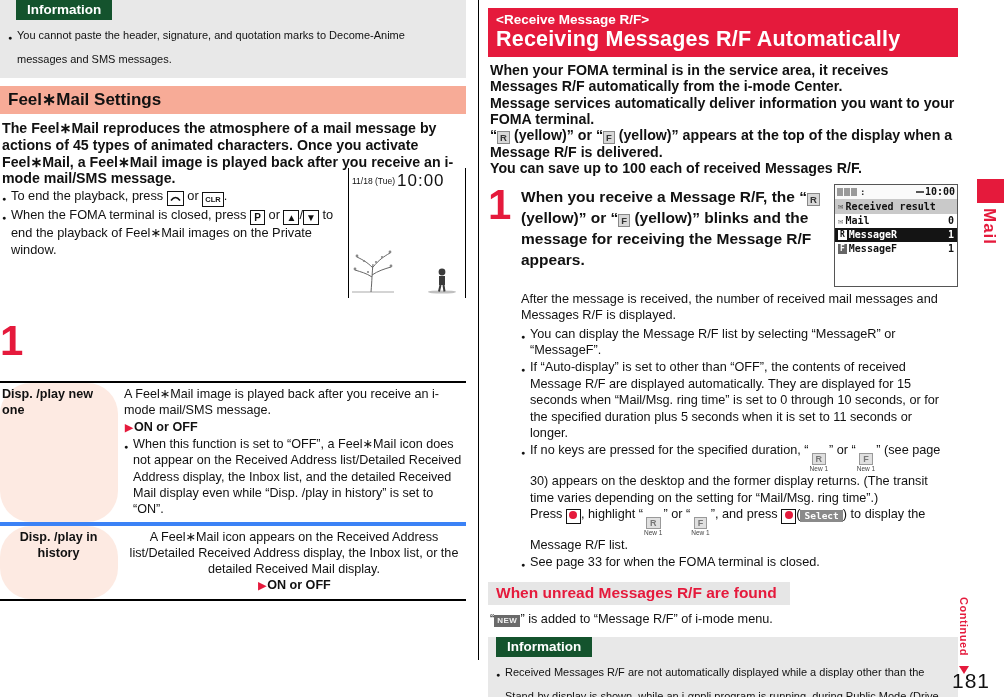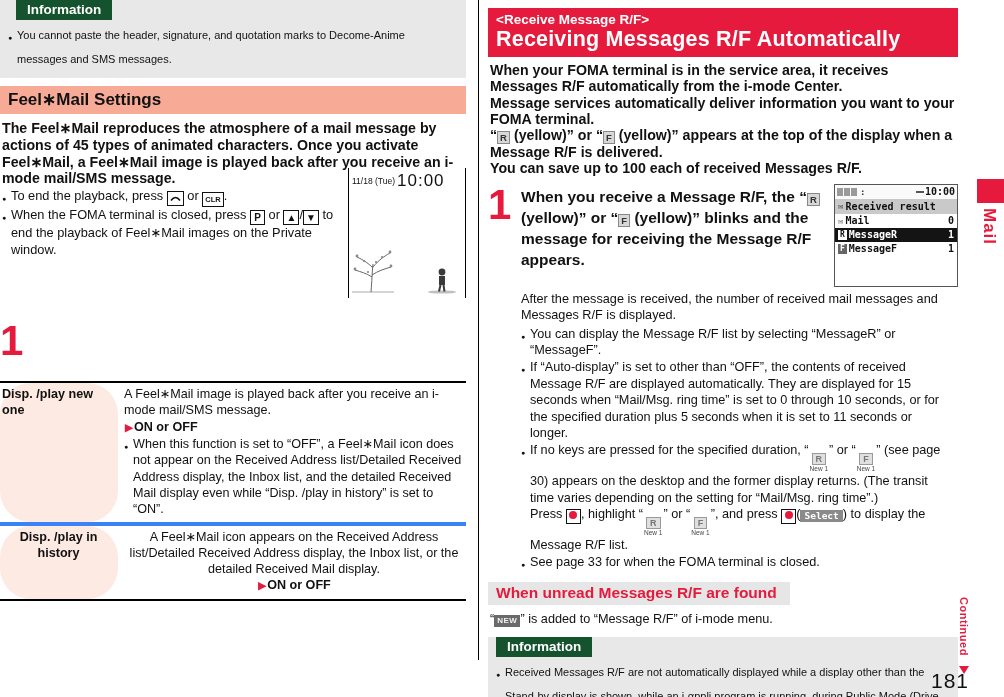--- a/index.html
+++ b/index.html
@@ -103,21 +103,21 @@
   .p2-row.sel .p2-rf{background:#fff;color:#111;}
   
   .tab-block{position:absolute;left:977px;top:179px;width:27px;height:24px;background:var(--accent-red);}
   .tab-label{position:absolute;left:979px;top:208px;color:var(--accent-red);font-weight:bold;
              font-size:17px;writing-mode:vertical-rl;letter-spacing:1px;}
   .continued{position:absolute;left:958px;top:597px;color:var(--accent-red);font-weight:bold;
              font-size:11px;writing-mode:vertical-rl;letter-spacing:.5px;}
   .cont-arrow{position:absolute;left:959px;top:666px;width:0;height:0;
               border-top:8px solid var(--accent-red);border-left:5px solid transparent;
               border-right:5px solid transparent;}
-  .pagenum{position:absolute;left:931px;top:669px;font-size:21px;letter-spacing:1px;}
+  .pagenum{position:absolute;left:952px;top:669px;font-size:21px;letter-spacing:1px;}
 </style>
 </head>
 <body>
 
 <div class="page">
 
   <div class="col-left">
 
     <div class="info-block">
       <div class="info-head">Information</div>

